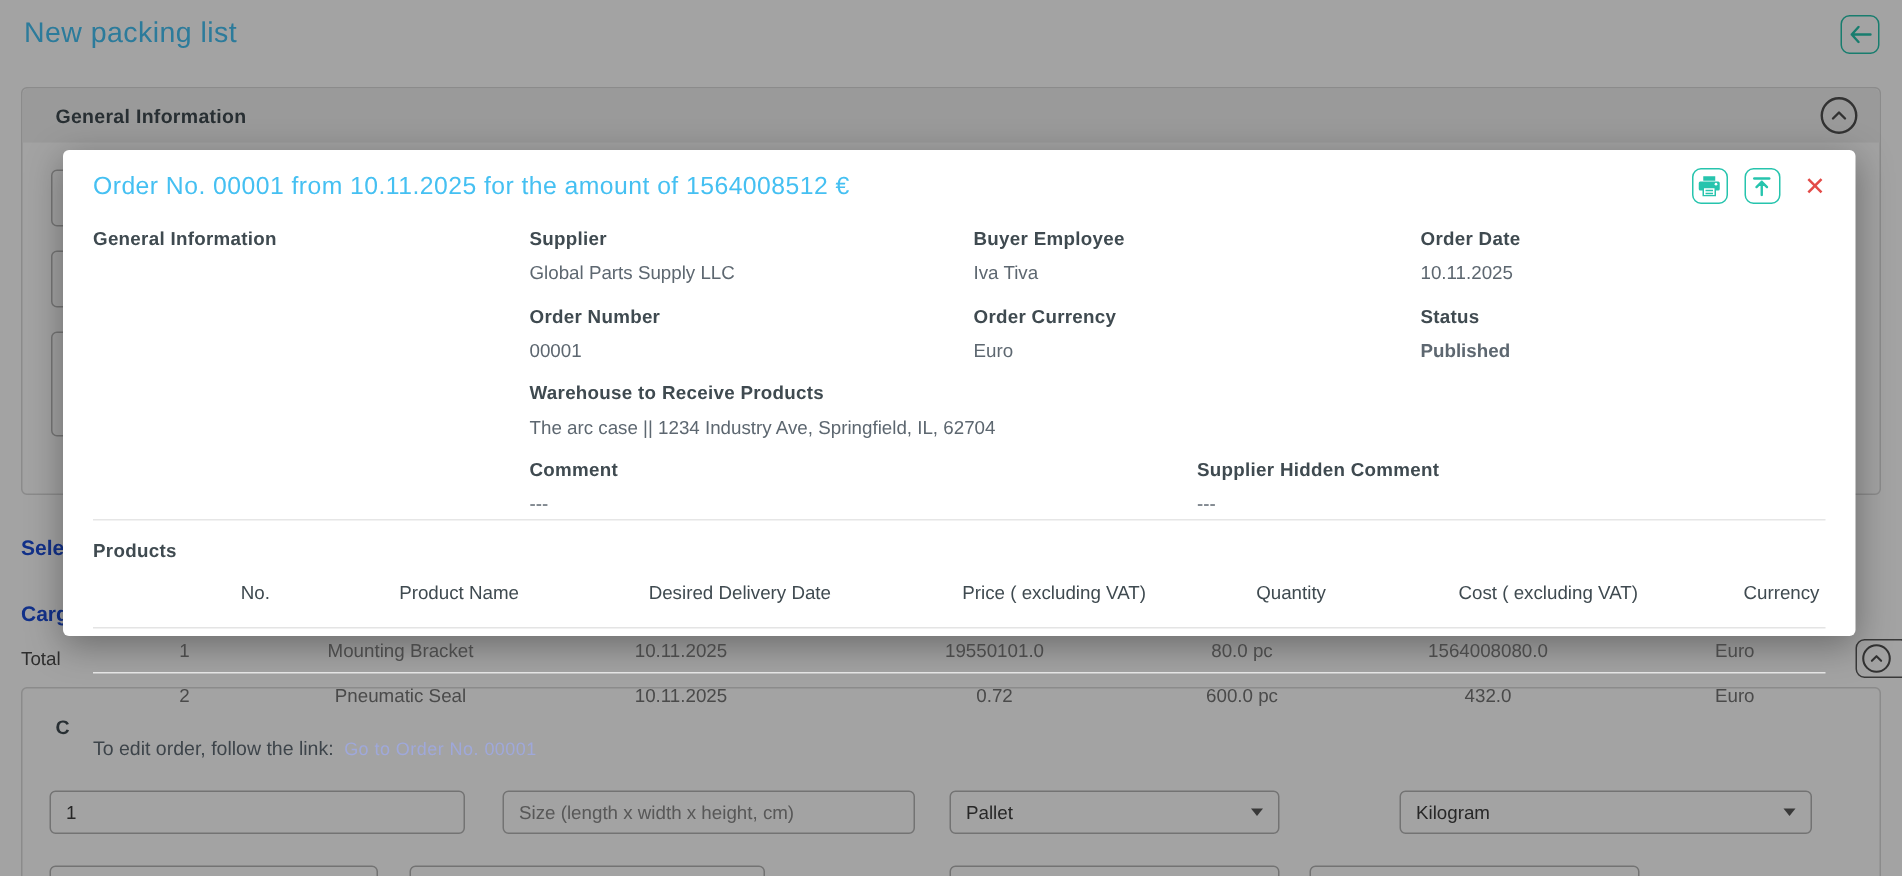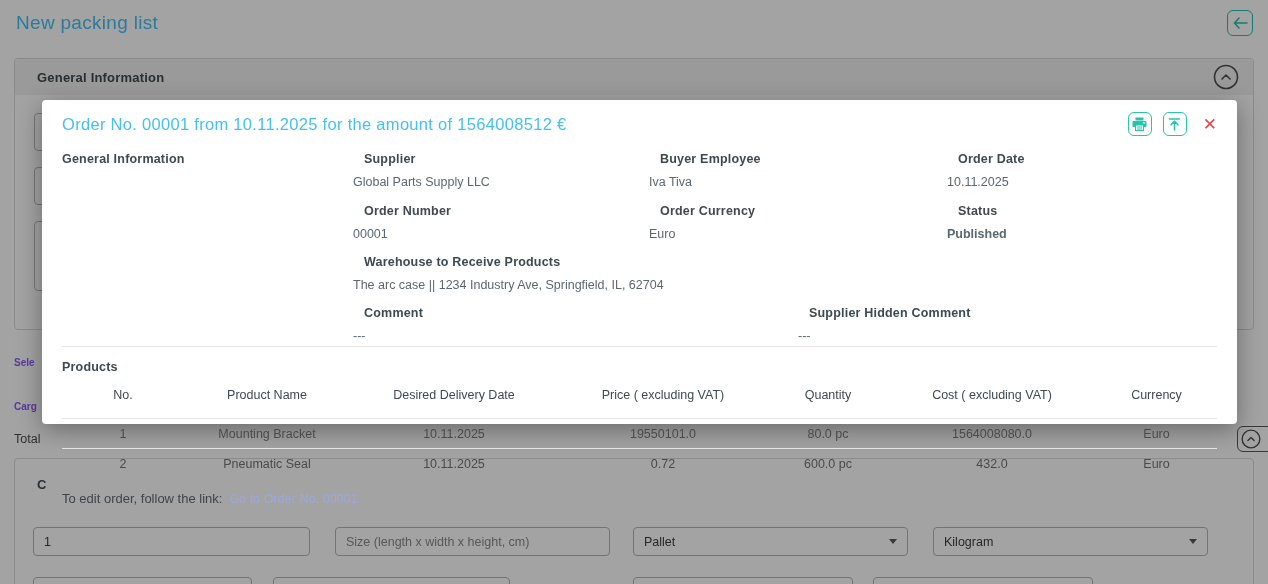--- a/index.html
+++ b/index.html
@@ -14,21 +14,21 @@
               border:1px solid #26c4ad; border-radius:6px; background:#fff;
               display:flex; align-items:center; justify-content:center; cursor:pointer; }
   .card { position:absolute; border:1px solid #d9d9d9; border-radius:4px; background:#fff; }
   .card1 { left:14px; top:58px; width:1240px; height:272px; }
   .card1-header { height:36px; background:#f1f1f1; border-radius:4px 4px 0 0;
                   display:flex; align-items:center; justify-content:space-between; padding:0 14px 0 22px; }
   .card-header-label { font-size:13px; font-weight:bold; color:#3f4a50; letter-spacing:.2px; }
   .chev-circle-btn { width:26px; height:26px; border:none; background:transparent; cursor:pointer;
                      display:flex; align-items:center; justify-content:center; }
   .bg-field { position:absolute; border:1px solid #b9b9b9; border-radius:4px; background:#fff; }
-  .frag { position:absolute; font-size:10px; font-weight:bold; color:#8b5cf6; }
+  .frag { position:absolute; font-size:14px; font-weight:bold; color:#1d4ed8; }
   .frag-total { font-weight:normal; font-size:12.5px; color:#4a4a4a; }
   .card2 { left:14px; top:458px; width:1240px; height:160px; }
   .card2-header-label { position:absolute; left:22px; top:18px; font-size:13px; font-weight:bold; color:#3f4a50; }
   .form-input { position:absolute; height:29px; border:1px solid #b5b5b5; border-radius:4px; background:#fff;
                 font-family:"Liberation Sans", sans-serif; font-size:12.5px; color:#3d3d3d; padding:0 10px; }
   .form-input::placeholder { color:#8a8a8a; }
   .form-select { position:absolute; height:29px; border:1px solid #b5b5b5; border-radius:4px; background:#fff;
                  font-size:12.5px; color:#3d3d3d; display:flex; align-items:center;
                  justify-content:space-between; padding:0 10px; cursor:pointer; }
   .caret { width:0; height:0; border-left:4px solid transparent; border-right:4px solid transparent;
@@ -44,27 +44,27 @@
   .modal { position:absolute; left:42px; top:100px; width:1195px; height:324px; z-index:10;
            background:#fff; border-radius:4px; box-shadow:0 6px 24px rgba(0,0,0,.35); padding:0 20px; }
   .modal-head { display:flex; align-items:center; padding-top:12px; }
   .modal-title { flex:1; font-size:16.5px; color:#45c0f2; letter-spacing:.3px; }
   .icon-btn { width:24px; height:24px; border:1px solid #26c4ad; border-radius:6px; background:#fff;
               display:flex; align-items:center; justify-content:center; cursor:pointer; margin-left:11px; }
   .close-btn { border:none; background:transparent; color:#e34b48; font-size:17px; line-height:1;
                margin-left:16px; cursor:pointer; font-family:"Liberation Sans", sans-serif; }
   .info { position:relative; height:200px; margin-top:10px; }
   .fld { position:absolute; font-size:12.5px; white-space:nowrap; }
-  .lbl { font-weight:bold; color:#3f4a50; letter-spacing:.2px;margin-left:11px; }
+  .lbl { font-weight:bold; color:#3f4a50; letter-spacing:.2px; }
   .val { color:#5d6770; }
   .sec-label { font-size:12.5px; font-weight:bold; color:#3f4a50; letter-spacing:.2px; }
   .divider { border:none; border-top:1px solid #e6e6e6; }
   .prod-label { margin-top:13px; }
   table.prod { width:1155px; border-collapse:collapse; table-layout:fixed; margin-top:6px; }
-  table.prod th { font-weight:normal; font-size:12.5px; color:#3f4a50; padding:8px 4px 16px 4px; text-align:center; }
+  table.prod th { font-weight:normal; font-size:12.5px; color:#3f4a50; padding:8px 4px 16px 4px; text-align:right; }
   table.prod td { font-size:12.5px; color:#4a4a4a; text-align:center; height:30px;
                   border-top:1px solid #e4e4e4; padding:0 4px; }
   .modal-footer { margin-top:12px; font-size:13px; color:#3d444a; display:flex; align-items:baseline; gap:7px; }
   .modal-footer a { font-size:12px; color:#9fa8da; text-decoration:none; letter-spacing:.3px; }
   svg { display:block; }
 </style>
 </head>
 <body>
 
 <div class="viewport">
@@ -100,21 +100,21 @@
     <div class="frag" style="left:14px; top:357px;">Sele</div>
     <div class="frag" style="left:14px; top:401px;">Carg</div>
     <div class="frag frag-total" style="left:14px; top:432px;">Total</div>
 
     <div class="card card2">
       <span class="card2-header-label">C</span>
     </div>
 
     <input class="form-input" style="left: 33px; top: 527px; width: 277px;" value="1">
     <input class="form-input" style="left: 335px; top: 527px; width: 275px;" placeholder="Size (length x width x height, cm)">
-    <div class="form-select" style="left:633px; top:527px; width:275px;">
+    <div class="form-select" style="left:633px; top:527px; width:220px;">
       <span>Pallet</span>
       <span class="caret"></span>
     </div>
     <div class="form-select" style="left:933px; top:527px; width:275px;">
       <span>Kilogram</span>
       <span class="caret"></span>
     </div>
 
     <div class="sliver" style="left:33px; top:577px; width:219px;"></div>
     <div class="sliver" style="left:273px; top:577px; width:237px;"></div>

